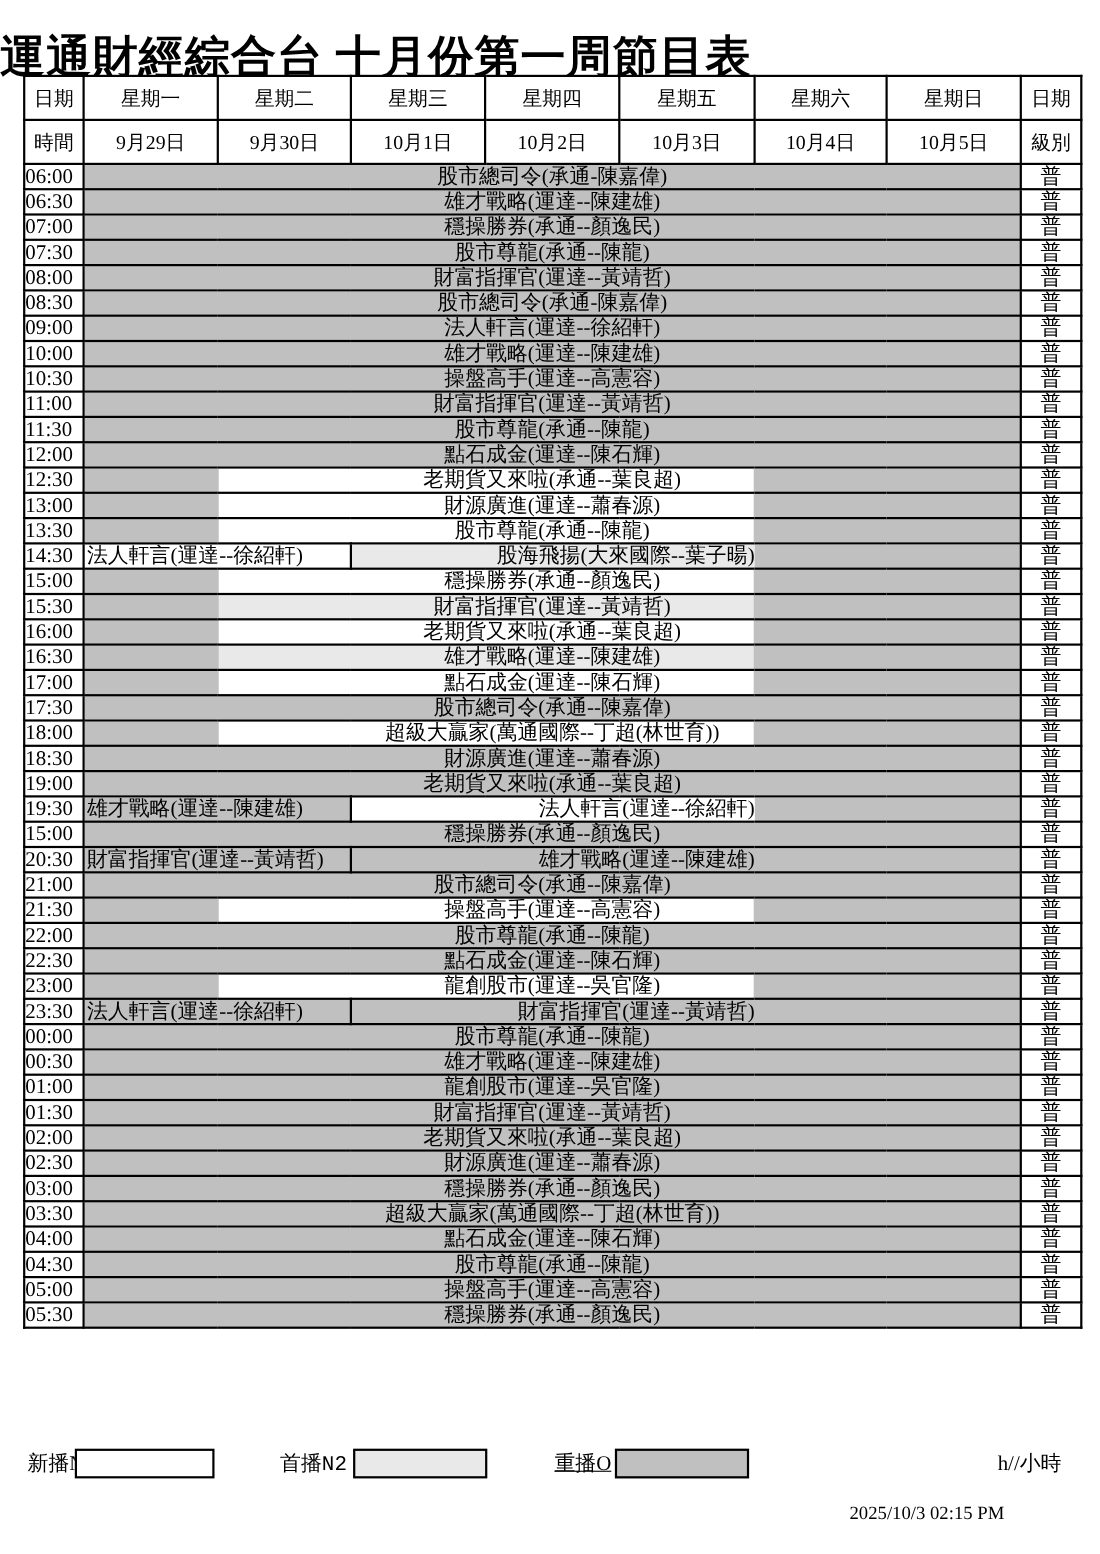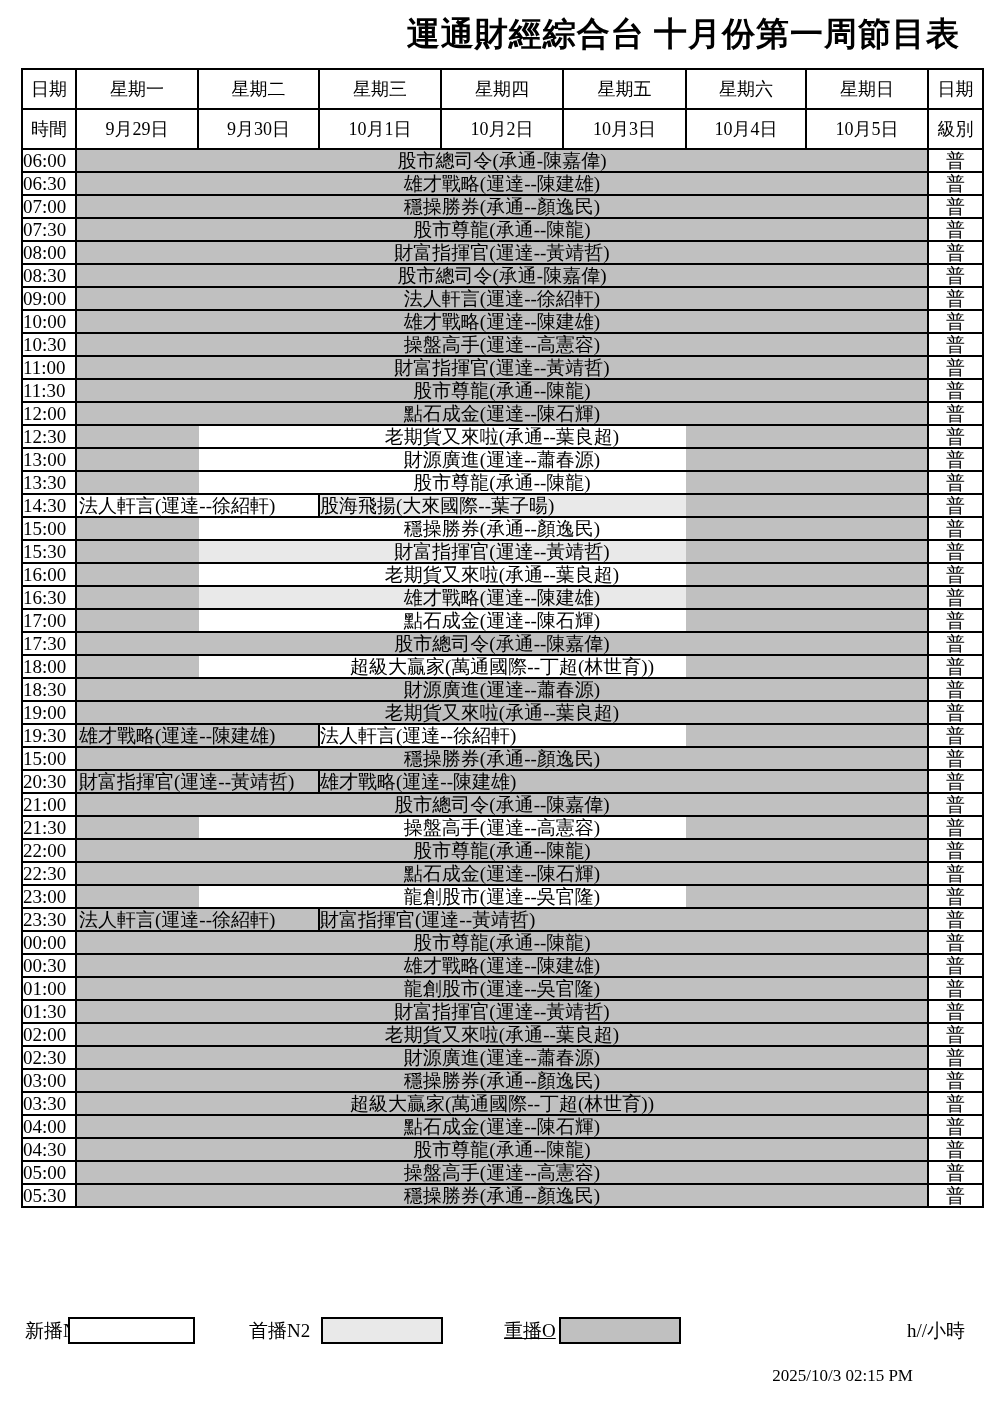--- a/index.html
+++ b/index.html
@@ -1,22 +1,22 @@
 <!DOCTYPE html>
 <html><head>
 <meta charset="utf-8">
 <style>
   * { box-sizing: border-box; }
   html, body { margin: 0; padding: 0; background: #fff; }
   body { font-family: "Liberation Serif", "DejaVu Serif", serif; color: #000; }
   .page { position: relative; width: 1000px; height: 1413px; background: #fff; overflow: hidden; }
 
   .title {
-    position: absolute; top: 12px; left: 0; width: 960px;
-    text-align: right; font-size: 33px; font-weight: bold; letter-spacing: 1px;
+    position: absolute; top: 24px; left: 0; width: 960px;
+    text-align: left; font-size: 41px; font-weight: bold; letter-spacing: 1px;
   }
 
   table.sched {
     position: absolute; top: 68px; left: 21px;
     width: 963px; border-collapse: collapse; table-layout: fixed;
   }
   table.sched th, table.sched td {
     border: 2px solid #000; padding: 0; overflow: hidden; white-space: nowrap;
   }
   table.sched thead th {
@@ -31,28 +31,28 @@
   td.prog.left { text-align: left; padding-left: 2px; }
 
   
   .bg-gray      { background: #c0c0c0; }
   .bg-white     { background: #ffffff; }
   .bg-mid-white { background: linear-gradient(to right, #c0c0c0 0 14.3%, #ffffff 14.3% 71.6%, #c0c0c0 71.6% 100%); }
   .bg-mid-light { background: linear-gradient(to right, #c0c0c0 0 14.3%, #e9e9e9 14.3% 71.6%, #c0c0c0 71.6% 100%); }
   .bg-b-white-mid { background: linear-gradient(to right, #ffffff 0 60.3%, #c0c0c0 60.3% 100%); }
   .bg-b-light-mid { background: linear-gradient(to right, #e9e9e9 0 60.3%, #c0c0c0 60.3% 100%); }
   .bg-b-gray      { background: #c0c0c0; }
-  .b-inner { width: 60.3%; text-align: left; }
+  .b-inner { width: 60.3%; text-align: right; }
 
   .legend { position: absolute; top: 1317px; left: 21px; width: 944px; height: 30px; font-size: 19px; }
   .legend .lg-label { position: absolute; top: 1px; line-height: 26px; }
   .legend .lg-box   { position: absolute; top: 0; height: 27px; border: 2px solid #000; }
   .lbl-new      { left: 4px; }
   .box-new      { left: 47px;  width: 127px; background: #ffffff; }
-  .lbl-premiere { left: 228px; width: 72px; text-align: left; }
+  .lbl-premiere { left: 228px; width: 72px; text-align: center; font-family: Liberation Mono, monospace; }
   .box-premiere { left: 300px; width: 122px; background: #e9e9e9; }
   .lbl-rerun    { left: 483px; width: 72px; text-align: left; text-decoration: underline; }
   .box-rerun    { left: 538px; width: 122px; background: #c0c0c0; }
   .lbl-unit     { right: 0; }
 
   .timestamp {
     position: absolute; top: 1366px; left: 0; width: 913px;
     text-align: right; font-size: 17px; padding-left: 35px;
   }
 </style>

